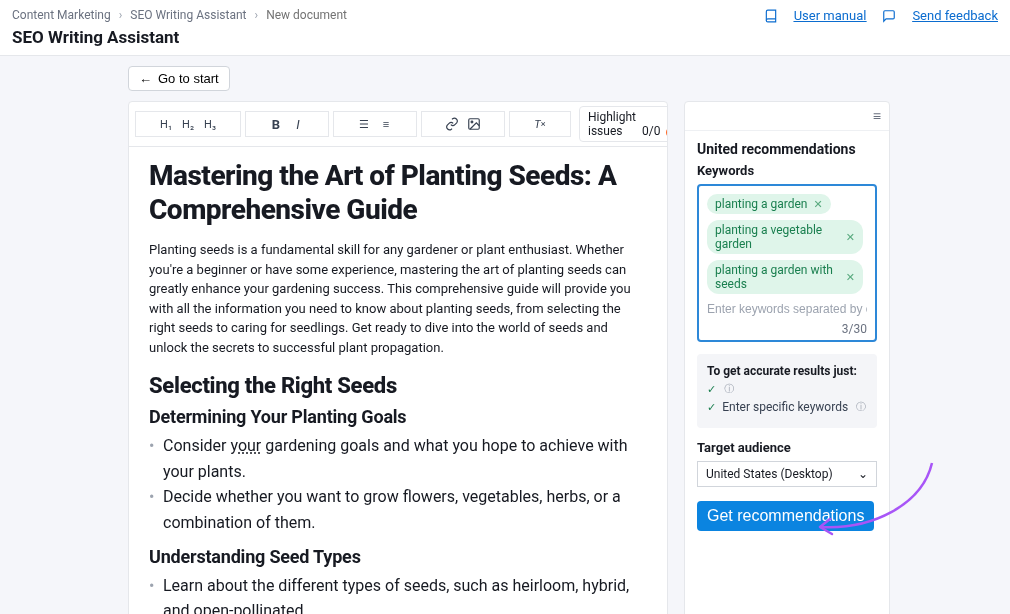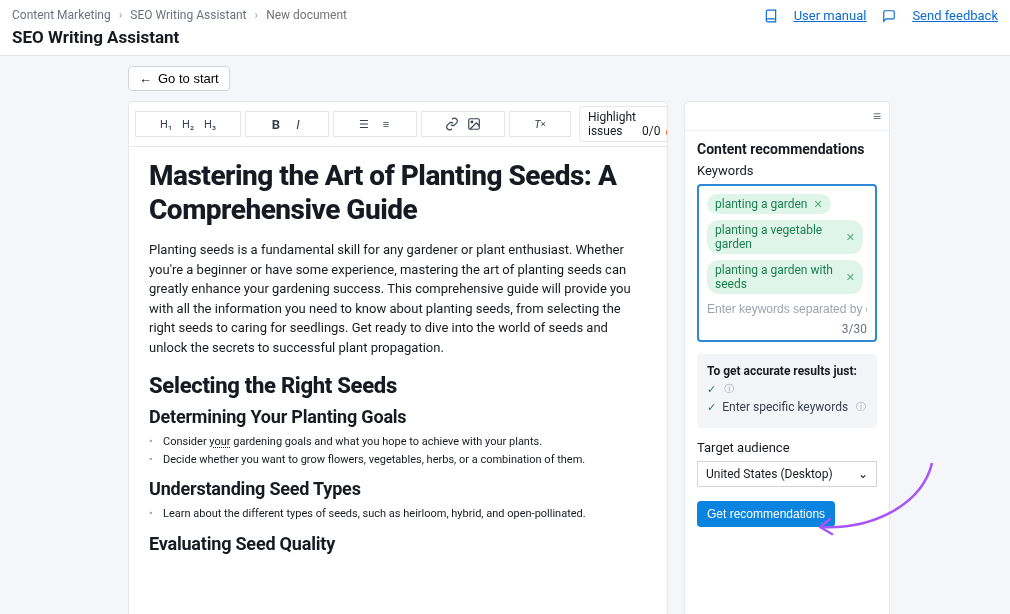--- a/index.html
+++ b/index.html
@@ -142,21 +142,21 @@
     margin: 8px 0 6px 0;
     letter-spacing: -0.2px;
   }
   .editor-content ul {
     list-style: none;
     margin: 4px 0 10px 0;
   }
   .editor-content ul li {
     position: relative;
     padding-left: 14px;
-    font-size: 11px;
+    font-size: 16px;
     line-height: 1.6;
   }
   .editor-content ul li::before {
     content: "•";
     position: absolute;
     left: 0;
     color: #9ca3af;
   }
   .underline-word { text-decoration: underline dotted; text-underline-offset: 2px;}
 
@@ -171,21 +171,21 @@
   .side-header {
     display:flex;
     justify-content:flex-end;
     padding: 6px 8px;
     border-bottom: 1px solid #eef0f3;
   }
   .hamburger { font-size:14px; color:#6b7280; cursor:pointer;}
   .side-body { padding: 10px 12px; }
   .side-title { font-size: 14px; font-weight: 700; margin-bottom: 6px; }
   .side-desc { font-size: 12px; color: #374151; line-height: 1.4; margin-bottom: 12px; }
-  .side-label { font-size: 13px; font-weight: 400; margin-bottom: 6px; }
+  .side-label { font-size: 13px; font-weight: 700; margin-bottom: 6px; }
   .kw-box {
     border: 2px solid #2d88d8;
     border-radius: 4px;
     padding: 8px 8px 4px 8px;
     margin-bottom: 12px;
   }
   .kw-chip {
     display: inline-flex;
     align-items: center;
     gap: 6px;
@@ -229,21 +229,21 @@
     align-items:center;
     margin-bottom: 14px;
     cursor:pointer;
   }
   .get-rec-btn {
     background: #0b84e0;
     color: #fff;
     border: none;
     border-radius: 4px;
     padding: 6px 10px;
-    font-size: 12px;
+    font-size: 16px;
     font-weight: 500;
     cursor: pointer;
   }
   .annotation-arrow {
     position: absolute;
     pointer-events: none;
   }
   svg.icon { width:14px; height:14px; }
 </style>
 </head>
@@ -345,21 +345,21 @@
       <h3>Evaluating Seed Quality</h3>
 
     </div>
   </div>
 
   <div class="side-panel">
     <div class="side-header">
       <span class="hamburger">≡</span>
     </div>
     <div class="side-body">
-      <div class="side-title">Content recommendations</div>
+      <div class="side-title">United recommendations</div>
       <div class="side-label">Keywords</div>
       <div class="kw-box">
         <span class="kw-chip">
             <span>planting a garden</span>
             <span class="x">✕</span>
           </span>
         <span class="kw-chip">
             <span>planting a vegetable garden</span>
             <span class="x">✕</span>
           </span>

